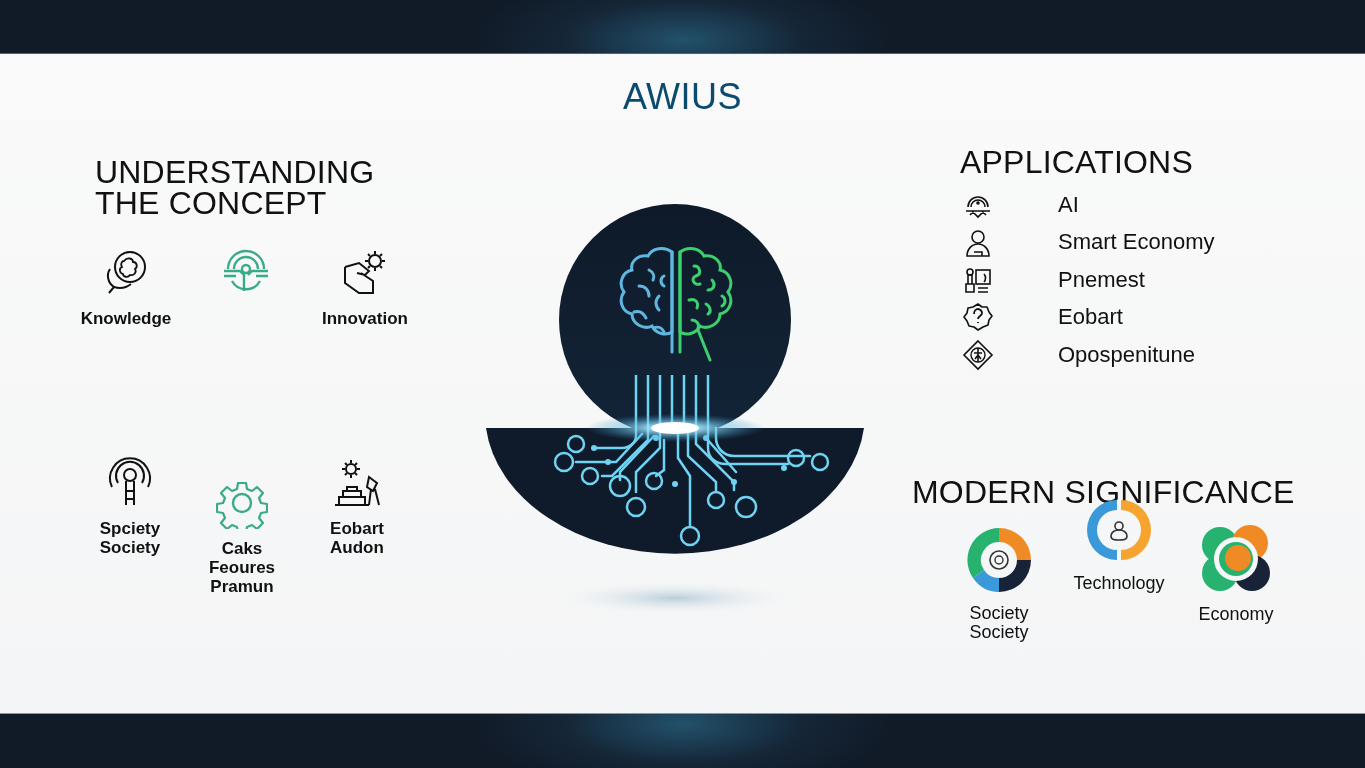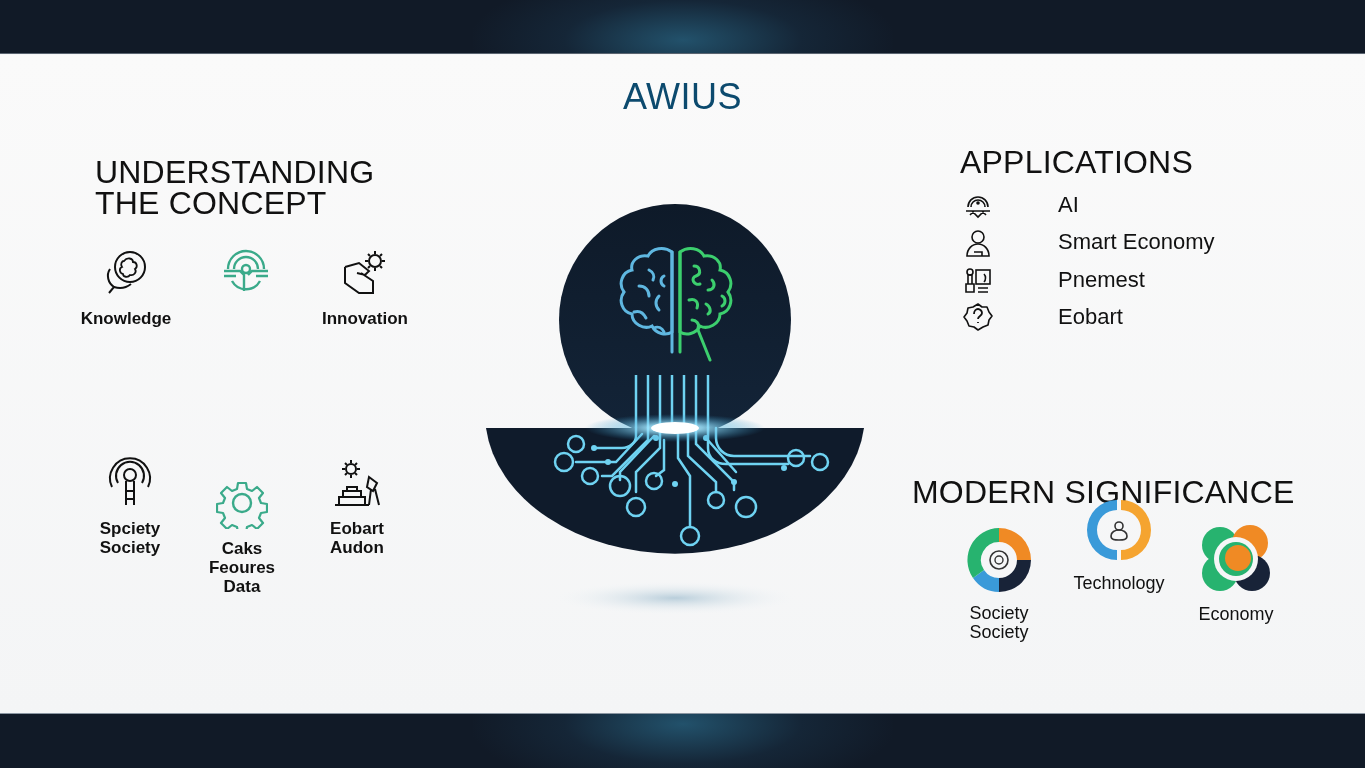--- a/index.html
+++ b/index.html
@@ -104,21 +104,21 @@
 </div>
 
 <div class="concept" style="left:167px; top:477px;">
   <svg class="ic" viewBox="0 0 52 52">
     <circle cx="26" cy="26" r="9" fill="none" stroke="#3aaa8a" stroke-width="2.4"></circle>
     <path d="M22 6h8l1 6 5 2 5-4 6 6-4 5 2 5 6 1v8l-6 1-2 5 4 5-6 6-5-4-5 2-1 6h-8l-1-6-5-2-5 4-6-6 4-5-2-5-6-1v-8l6-1 2-5-4-5 6-6 5 4 5-2z" fill="none" stroke="#3aaa8a" stroke-width="2.2" stroke-linejoin="round"></path>
   </svg>
   <div class="lbl">
     <div>Caks</div>
     <div>Feoures</div>
-    <div>Data</div>
+    <div>Pramun</div>
   </div>
 </div>
 
 <div class="concept" style="left:282px; top:457px;">
   <svg class="ic" viewBox="0 0 52 52">
     <circle cx="20" cy="12" r="5" fill="none" stroke="#111" stroke-width="2"></circle>
     <path d="M20 3v3M20 18v3M11 12h3M26 12h3M14 6l2 2M24 16l2 2M14 18l2-2M24 8l2-2" stroke="#111" stroke-width="2"></path>
     <path d="M4 48h34M8 48v-8h26v8M12 40v-6h18v6M16 34v-4h10v4" fill="none" stroke="#111" stroke-width="2"></path>
     <path d="M38 20l8 6-4 8-6-4zM40 32l-2 16M44 32l4 16" fill="none" stroke="#111" stroke-width="2"></path>
   </svg>
@@ -239,20 +239,28 @@
     </svg>
     <span class="lbl">Pnemest</span>
   </div>
   <div class="app-item">
     <svg class="ic" viewBox="0 0 32 32">
       <path d="M16 3l4 3 5 0 2 5 3 4-3 4-1 5-5 2-5 3-4-3-5-1-2-5-3-4 3-4 1-5 5-1z" fill="none" stroke="#111" stroke-width="1.6" stroke-linejoin="round"></path>
       <path d="M12 13c0-3 2-5 4-5s4 2 4 4c0 3-4 3-4 6M16 21v1" fill="none" stroke="#111" stroke-width="1.8"></path>
     </svg>
     <span class="lbl">Eobart</span>
   </div>
+  <div class="app-item">
+    <svg class="ic" viewBox="0 0 32 32">
+      <path d="M16 2l14 14-14 14L2 16z" fill="none" stroke="#111" stroke-width="1.6"></path>
+      <circle cx="16" cy="16" r="7" fill="none" stroke="#111" stroke-width="1.4"></circle>
+      <path d="M16 9v14M12 14h8M13 20l3-4 3 4" fill="none" stroke="#111" stroke-width="1.6"></path>
+    </svg>
+    <span class="lbl">Opospenitune</span>
+  </div>
 </div>
 
 <div class="section-title modern-title">MODERN SIGNIFICANCE</div>
 
 <div class="sig" style="left:934px; top:526px;">
   <svg class="ic" viewBox="0 0 68 68">
     <path d="M34 2A32 32 0 0 1 66 34H52A18 18 0 0 0 34 16z" fill="#f08a24"></path>
     <path d="M66 34A32 32 0 0 1 34 66V52A18 18 0 0 0 52 34z" fill="#182338"></path>
     <path d="M34 66A32 32 0 0 1 8 52l11-8A18 18 0 0 0 34 52z" fill="#3a9ad9"></path>
     <path d="M8 52A32 32 0 0 1 34 2v14A18 18 0 0 0 19 44z" fill="#27b36f"></path>

